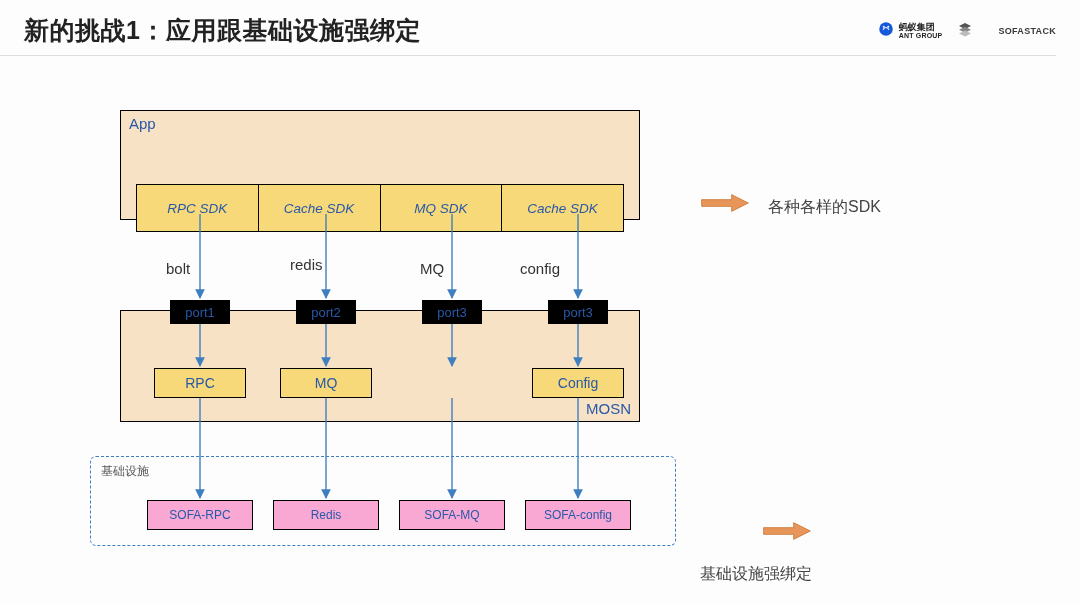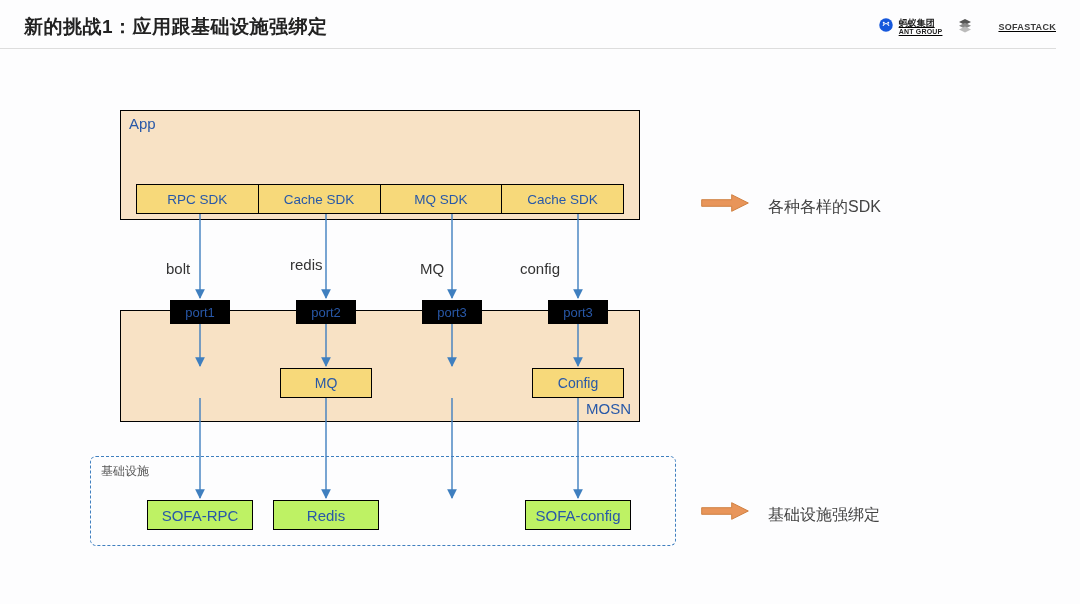--- a/index.html
+++ b/index.html
@@ -1,53 +1,53 @@
 <!DOCTYPE html>
 <html><head>
 <meta charset="utf-8">
 <style>
   * { box-sizing: border-box; margin: 0; padding: 0; }
   html, body { width: 1080px; height: 604px; font-family: "Helvetica Neue", Arial, sans-serif; background: #fdfdfe; }
   body { position: relative; overflow: hidden; }
 
   
   .header { display: flex; align-items: center; justify-content: space-between; padding: 14px 24px 8px 24px; }
-  .title { font-size: 19px; font-weight: 700; color: #222; letter-spacing: .5px; }
+  .title { font-size: 25px; font-weight: 700; color: #222; letter-spacing: .5px; }
   .hr { border: none; border-top: 1.5px solid #ddd; margin: 0 24px 6px 0; }
-  .logos { display: flex; align-items: flex-end; gap: 14px; text-decoration: underline; }
+  .logos { display: flex; align-items: flex-end; gap: 14px; }
   .logo-ant { display: flex; align-items: center; gap: 4px; }
   .logo-ant svg { width: 18px; height: 18px; }
   .logo-ant-text { display: flex; flex-direction: column; line-height: 1; }
   .logo-ant-text .cn { font-size: 9px; font-weight: 600; color: #222; }
   .logo-ant-text .en { font-size: 7px; font-weight: 600; color: #222; letter-spacing: .2px; }
   .logo-sofa { display: flex; align-items: center; gap: 4px; }
   .logo-sofa svg { width: 18px; height: 18px; }
   .logo-sofa-text { font-size: 9px; font-weight: 700; color: #3a3a3a; letter-spacing: .3px; margin-left: 20px; }
 
   
   .stage { position: absolute; left: 120px; top: 110px; width: 540px; height: 460px; }
   .box { position: absolute; border: 1.2px solid #000; font-size: 14px; display: flex; align-items: center; justify-content: center; }
   
   .app-outer { left: 0; top: 0; width: 520px; height: 110px; background: #f8e2c5; }
   .app-label { position: absolute; left: 8px; top: 4px; font-size: 15px; color: #2858a8; font-weight: 500; }
   .biz { left: 16px; top: 26px; width: 488px; height: 44px; background: #bcd5e8; font-size: 18px; color: #222; }
-  .sdk-row { position: absolute; left: 16px; top: 74px; width: 488px; height: 30px; display: flex; gap: 0; }
+  .sdk-row { position: absolute; left: 16px; top: 74px; width: 488px; height: 48px; display: flex; gap: 0; font-style: italic; }
   .sdk { flex: 1 1 0; border: 1.2px solid #000; background: #f7d97a; display: flex; align-items: center; justify-content: center; font-size: 13.5px; color: #2858a8; }
   .sdk + .sdk { border-left: none; }
 
   
   .mosn-outer { left: 0; top: 200px; width: 520px; height: 112px; background: #f8e2c5; }
   .mosn-label { position: absolute; right: 8px; bottom: 4px; font-size: 15px; color: #2858a8; font-weight: 500; }
   .port { width: 60px; height: 24px; background: #000000; font-size: 13px; color: #2858a8; }
   .mosn-box { width: 92px; height: 30px; background: #f7d97a; font-size: 14px; color: #2858a8; }
 
   
   .infra-outer { position: absolute; left: -30px; top: 346px; width: 586px; height: 90px; border: 1.6px dashed #3f7fbf; border-radius: 6px; }
   .infra-label { position: absolute; left: 10px; top: 6px; font-size: 12px; color: #555; }
-  .infra-box { width: 106px; height: 30px; background: #bef264; font-size: 15px; color: #2858a8; }
+  .infra-box { width: 106px; height: 30px; background: #f9a8d4; font-size: 12px; color: #2858a8; }
 
   
   .proto { position: absolute; font-size: 15px; color: #333; }
 
   
   .arrows { position: absolute; left: 0; top: 0; width: 540px; height: 460px; pointer-events: none; }
 
   
   .callout { position: absolute; display: flex; align-items: flex-end; gap: 18px; }
   .callout .arrow-big svg { width: 50px; height: 22px; }
@@ -115,28 +115,30 @@
   <div class="proto" style="left:400px; top:150px;">config</div>
 
   <div class="box mosn-outer">
     <span class="mosn-label">MOSN</span>
   </div>
   <div class="box port" style="left:50px;  top:190px;">port1</div>
   <div class="box port" style="left:176px; top:190px;">port2</div>
   <div class="box port" style="left:302px; top:190px;">port3</div>
   <div class="box port" style="left:428px; top:190px;">port3</div>
 
+  <div class="box mosn-box" style="left:34px;  top:258px;">RPC</div>
   <div class="box mosn-box" style="left:160px; top:258px;">MQ</div>
   <div class="box mosn-box" style="left:412px; top:258px;">Config</div>
 
   <div class="infra-outer">
     <span class="infra-label">基础设施</span>
   </div>
   <div class="box infra-box" style="left:27px;  top:390px;">SOFA-RPC</div>
   <div class="box infra-box" style="left:153px; top:390px;">Redis</div>
+  <div class="box infra-box" style="left:279px; top:390px;">SOFA-MQ</div>
   <div class="box infra-box" style="left:405px; top:390px;">SOFA-config</div>
 
   <svg class="arrows">
     <defs>
       <marker id="ah" viewBox="0 0 10 10" refX="9" refY="5" markerWidth="7" markerHeight="7" orient="auto">
         <path d="M0 0 L10 5 L0 10 Z" fill="#3f7fbf"></path>
       </marker>
     </defs>
 
     <line x1="80" y1="104" x2="80" y2="188" stroke="#3f7fbf" stroke-width="1.4" marker-end="url(#ah)"></line>
@@ -157,20 +159,20 @@
 </div>
 
 <div class="callout" style="left:700px; top:192px;">
   <span class="arrow-big">
     <svg viewBox="0 0 60 24">
         <path d="M2 8 H38 V2 L58 12 L38 22 V16 H2 Z" fill="#e8955a" stroke="#c9732f" stroke-width="1"></path>
       </svg>
   </span>
   <span class="callout-text">各种各样的SDK</span>
 </div>
-<div class="callout" style="left:700px; top:500px;">
+<div class="callout" style="left:700px; top:520px;flex-direction:column;">
   <span class="arrow-big">
     <svg viewBox="0 0 60 24">
         <path d="M2 8 H38 V2 L58 12 L38 22 V16 H2 Z" fill="#e8955a" stroke="#c9732f" stroke-width="1"></path>
       </svg>
   </span>
   <span class="callout-text">基础设施强绑定</span>
 </div>
 
 </body></html>

